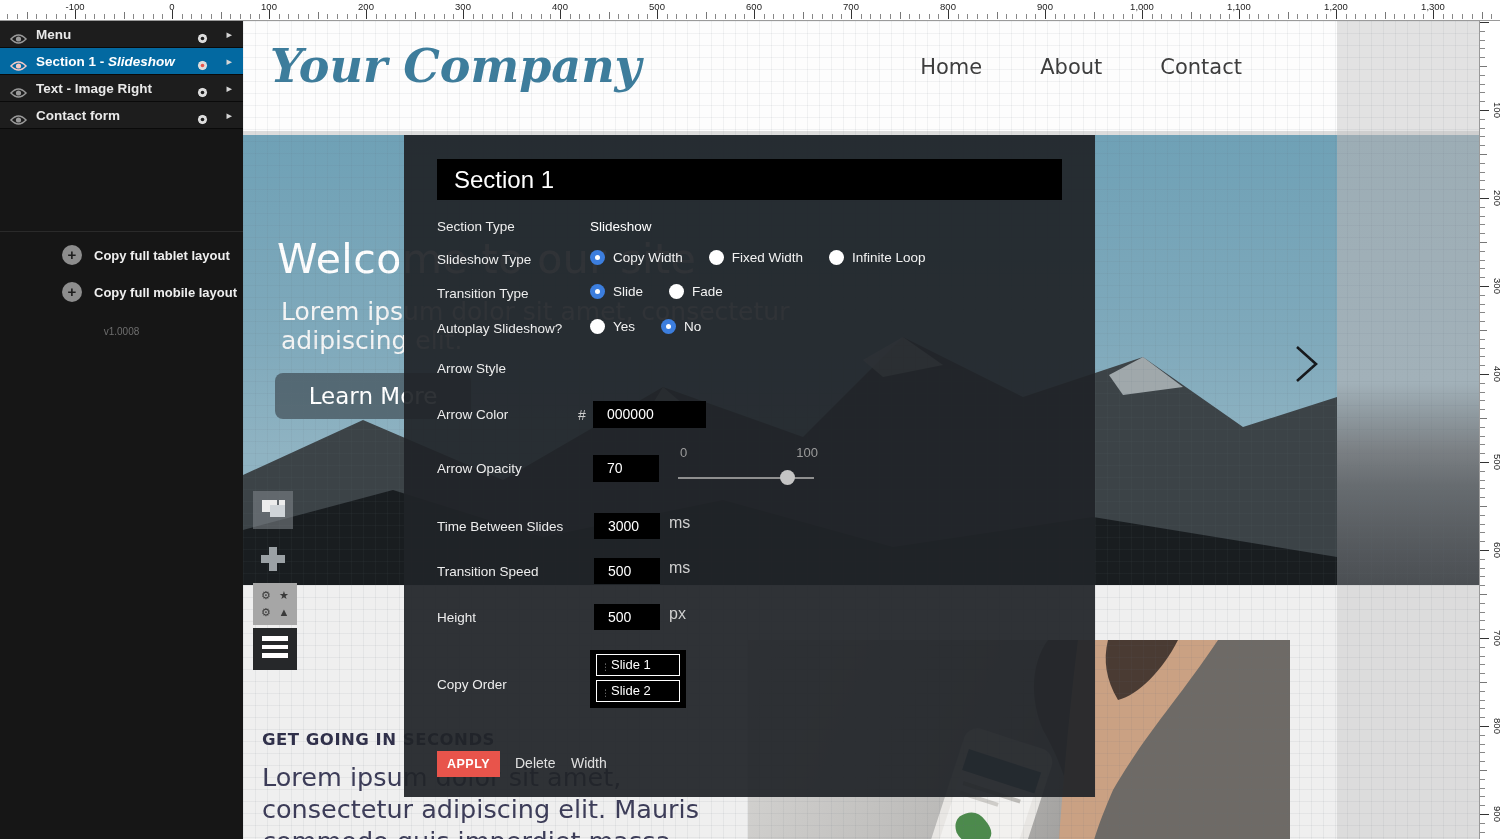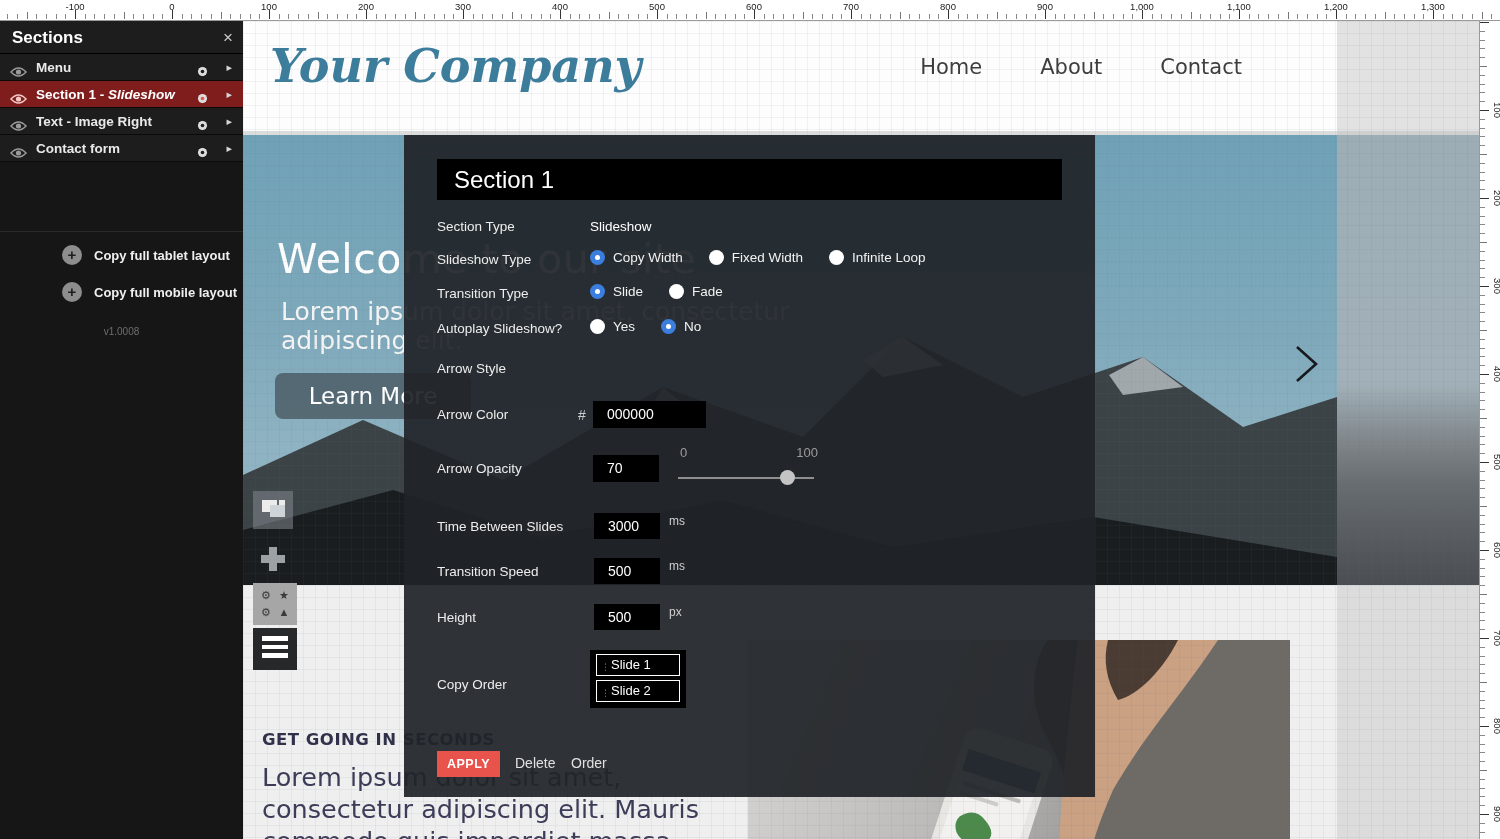--- a/index.html
+++ b/index.html
@@ -26,21 +26,21 @@
 
   
   #sidebar { position:absolute; left:0; top:21px; width:243px; height:818px;
              background:#161616; z-index:200; color:#eee; }
   .sb-header { position:relative; height:33px; line-height:33px; border-bottom:1px solid #000;
                background:#1d1d1d; }
   .sb-title { font-size:17px; font-weight:bold; color:#fff; padding-left:12px; }
   .sb-close { position:absolute; right:10px; top:0; font-size:17px; color:#ccc; cursor:pointer; }
   .sb-row { position:relative; height:27px; line-height:27px; background:#1d1d1d;
             border-bottom:1px solid #0a0a0a; cursor:pointer; }
-  .sb-row.sel { background:#7f1d1d; }
+  .sb-row.sel { background:#0369a1; }
   .sb-eye { position:absolute; left:10px; top:6px; }
   .sb-label { position:absolute; left:36px; font-size:13.5px; font-weight:600; color:#e9e9e9; }
   .sb-row.sel .sb-label { color:#fff; }
   .sb-label i { font-style:italic; }
   .sb-gear { position:absolute; right:33px; top:6px; cursor:pointer; }
   .sb-arrow { position:absolute; right:11px; top:0; font-size:11px; color:#d5d5d5; cursor:pointer; }
   .plus-circle { display:inline-block; width:22px; height:22px; border-radius:50%; background:#8d8d8d;
                  color:#1d1d1d; font-size:17px; font-weight:bold; text-align:center; line-height:22px;
                  vertical-align:middle; }
   #add-section { position:absolute; left:0; top:165px; width:100%; text-align:center; cursor:pointer; }
@@ -111,21 +111,21 @@
   .rdot.on::after { content:""; position:absolute; left:5px; top:5px; width:5px; height:5px;
                     border-radius:50%; background:#fff; }
   .radio-opt span.lab { font-size:13.5px; color:#f2f2f2; }
   .blk-input { position:absolute; background:#000; color:#fff; border:none; font-size:14px;
                padding-left:14px; font-family:"Liberation Sans", sans-serif; }
   #m-dropdown { position:absolute; left:186px; top:221px; width:194px; height:26px; background:#000;
                 cursor:pointer; }
   #m-dropdown .dd-text { font-size:13.5px; color:#fff; line-height:26px; padding-left:14px; }
   #m-dropdown svg { position:absolute; right:12px; top:10px; }
   .hashchar { position:absolute; left:174px; top:272px; font-size:14px; color:#ccc; }
-  .unit { position:absolute; left:265px; font-size:12px; color:#cfcfcf; }
+  .unit { position:absolute; left:265px; font-size:16px; color:#cfcfcf; }
   #slider-zone { position:absolute; left:274px; top:310px; width:140px; height:40px; }
   #slider-zone .smin { position:absolute; left:2px; top:0; font-size:13px; color:#9b9b9b; }
   #slider-zone .smax { position:absolute; right:0; top:0; font-size:13px; color:#9b9b9b; }
   #slider-track { position:absolute; left:0; top:32px; width:136px; height:2px; background:#8f8f8f; }
   #slider-thumb { position:absolute; top:25px; width:15px; height:15px; border-radius:50%;
                   background:#c4c4c4; cursor:pointer; }
   #slide-order-box { position:absolute; left:186px; top:515px; width:96px; height:58px; background:#000; }
   .slide-item { position:relative; margin:4px 6px 0 6px; height:22px; border:1px solid #fff;
                 background:#000; color:#fff; font-size:13px; line-height:20px; padding-left:14px;
                 cursor:grab; }
@@ -514,24 +514,20 @@
     <div class="op-seg" style="top:110px;height:4px;background:#cfcfcf;"></div>
     <div class="op-seg" style="top:114px;height:450px;background:
       linear-gradient(180deg,#9cadb5 0%, #a2b1b9 55%, #8f9aa0 62%, #7b8084 70%, #676c70 78%, #53575b 93%, #4b4f53 100%);"></div>
     <div class="op-seg" style="top:564px;height:254px;background:#dcdcdc;"></div>
   </div>
 
   <div id="grid-overlay"></div>
 </div>
 
 <aside id="sidebar">
-  <div class="sb-header">
-    <span class="sb-title">Sections</span>
-    <span class="sb-close">×</span>
-  </div>
   <div id="section-list">
       <div class="sb-row">
         <span class="sb-eye"><svg width="17" height="14" viewBox="0 0 17 14">
             <path d="M1 7 Q8.5 -1 16 7 Q8.5 15 1 7 Z" fill="none" stroke="#9a9a9a" stroke-width="1.6"></path>
             <circle cx="8.5" cy="7" r="2.6" fill="#9a9a9a"></circle>
           </svg></span>
         <span class="sb-label">Menu</span>
         <span class="sb-gear"><svg width="15" height="15" viewBox="0 0 20 20">
             <rect x="5.5" y="5.5" width="9" height="9" fill="#dcdcdc"></rect>
             <rect x="5.5" y="5.5" width="9" height="9" fill="#dcdcdc" transform="rotate(45 10 10)"></rect>
@@ -665,14 +661,14 @@
   <span class="unit" style="top:470px">px</span>
 
   <div class="m-label" style="top:542px">Copy Order</div>
   <div id="slide-order-box">
       <div class="slide-item"><span class="dots">⋮</span>Slide 1</div>
       <div class="slide-item"><span class="dots">⋮</span>Slide 2</div>
     </div>
 
   <div id="m-apply">APPLY</div>
   <div id="m-delete">Delete</div>
-  <div id="m-cancel">Order</div>
+  <div id="m-cancel">Width</div>
 </div>
 
 </body></html>

